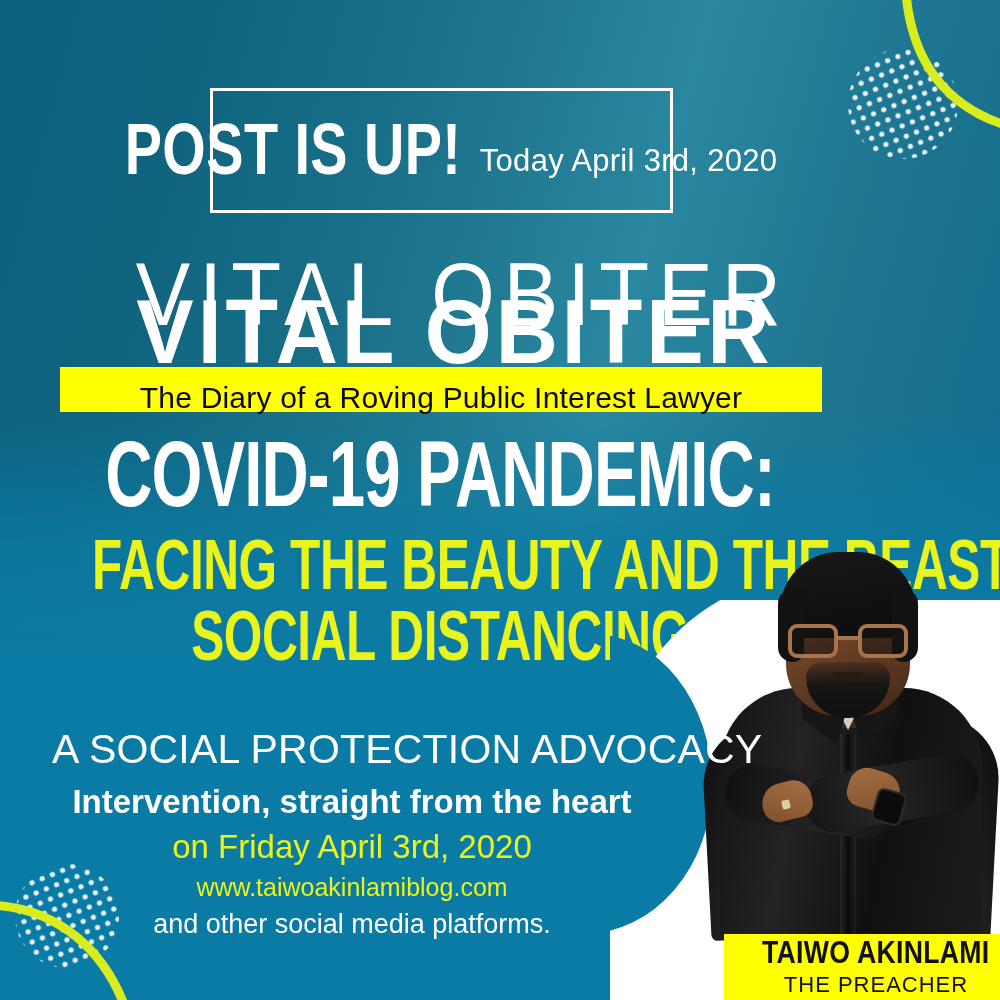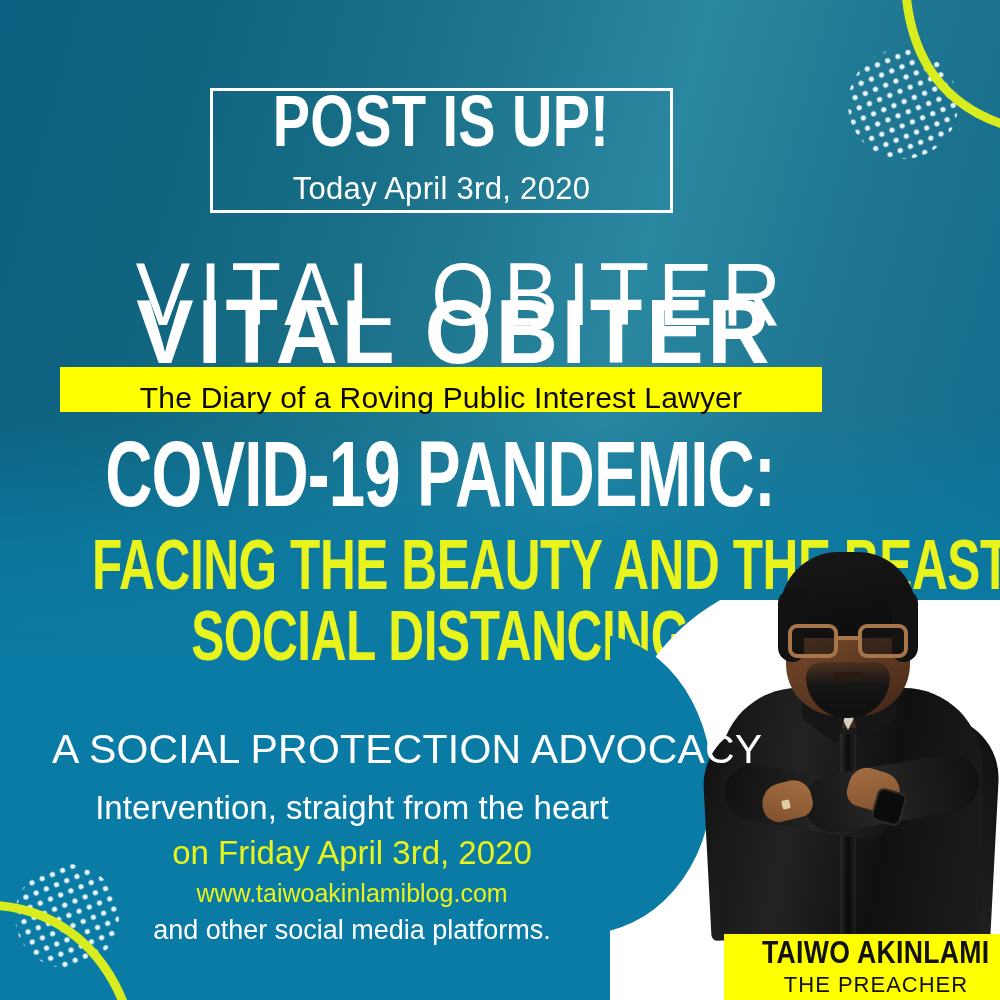--- a/index.html
+++ b/index.html
@@ -50,21 +50,21 @@
     background:linear-gradient(100deg,#0b5672 0%, #0c5f7d 40%, rgba(14,106,140,.4) 80%, rgba(14,106,140,0) 100%);
   }
 
   
   .deco{ position:absolute; inset:0; pointer-events:none; }
 
   
   .post-box{
     position:absolute; left:210px; top:88px; width:463px; height:125px;
     border:3px solid #ffffff;
-    display:flex; flex-direction:column; align-items:center; justify-content:center;
+    display:flex; flex-direction:row; align-items:center; justify-content:center;
   }
   .post-title{
     font-family:"Liberation Sans", sans-serif;
     font-weight:bold; font-size:62px; line-height:.95;
     color:#fff; letter-spacing:.5px;
     transform:scaleX(.9) scaleY(1.18);
     transform-origin:center;
     white-space:nowrap;
     margin-top:-2px;
   }
@@ -301,21 +301,21 @@
   .body-copy{
     position:absolute; left:52px; top:726px; width:600px;
     text-align:center;
   }
   .bc-line{
     font-family:"Liberation Sans", sans-serif;
     color:#ffffff;
     white-space:nowrap;
   }
   .bc-1{ font-size:41px; letter-spacing:.2px; }
-  .bc-2{ font-size:33px; margin-top:16px; }
+  .bc-2{ font-size:33px; margin-top:10px;font-weight:bold; }
   .bc-3{ font-size:33px; margin-top:7px; }
   .bc-4{ font-size:33px; margin-top:7px; color:#e9f31c; }
   .bc-5{ font-size:25px; margin-top:7px; color:#e9f31c; }
   .bc-6{ font-size:27px; margin-top:7px; }
 </style>
 </head>
 <body>
 
 <div id="poster">
 

